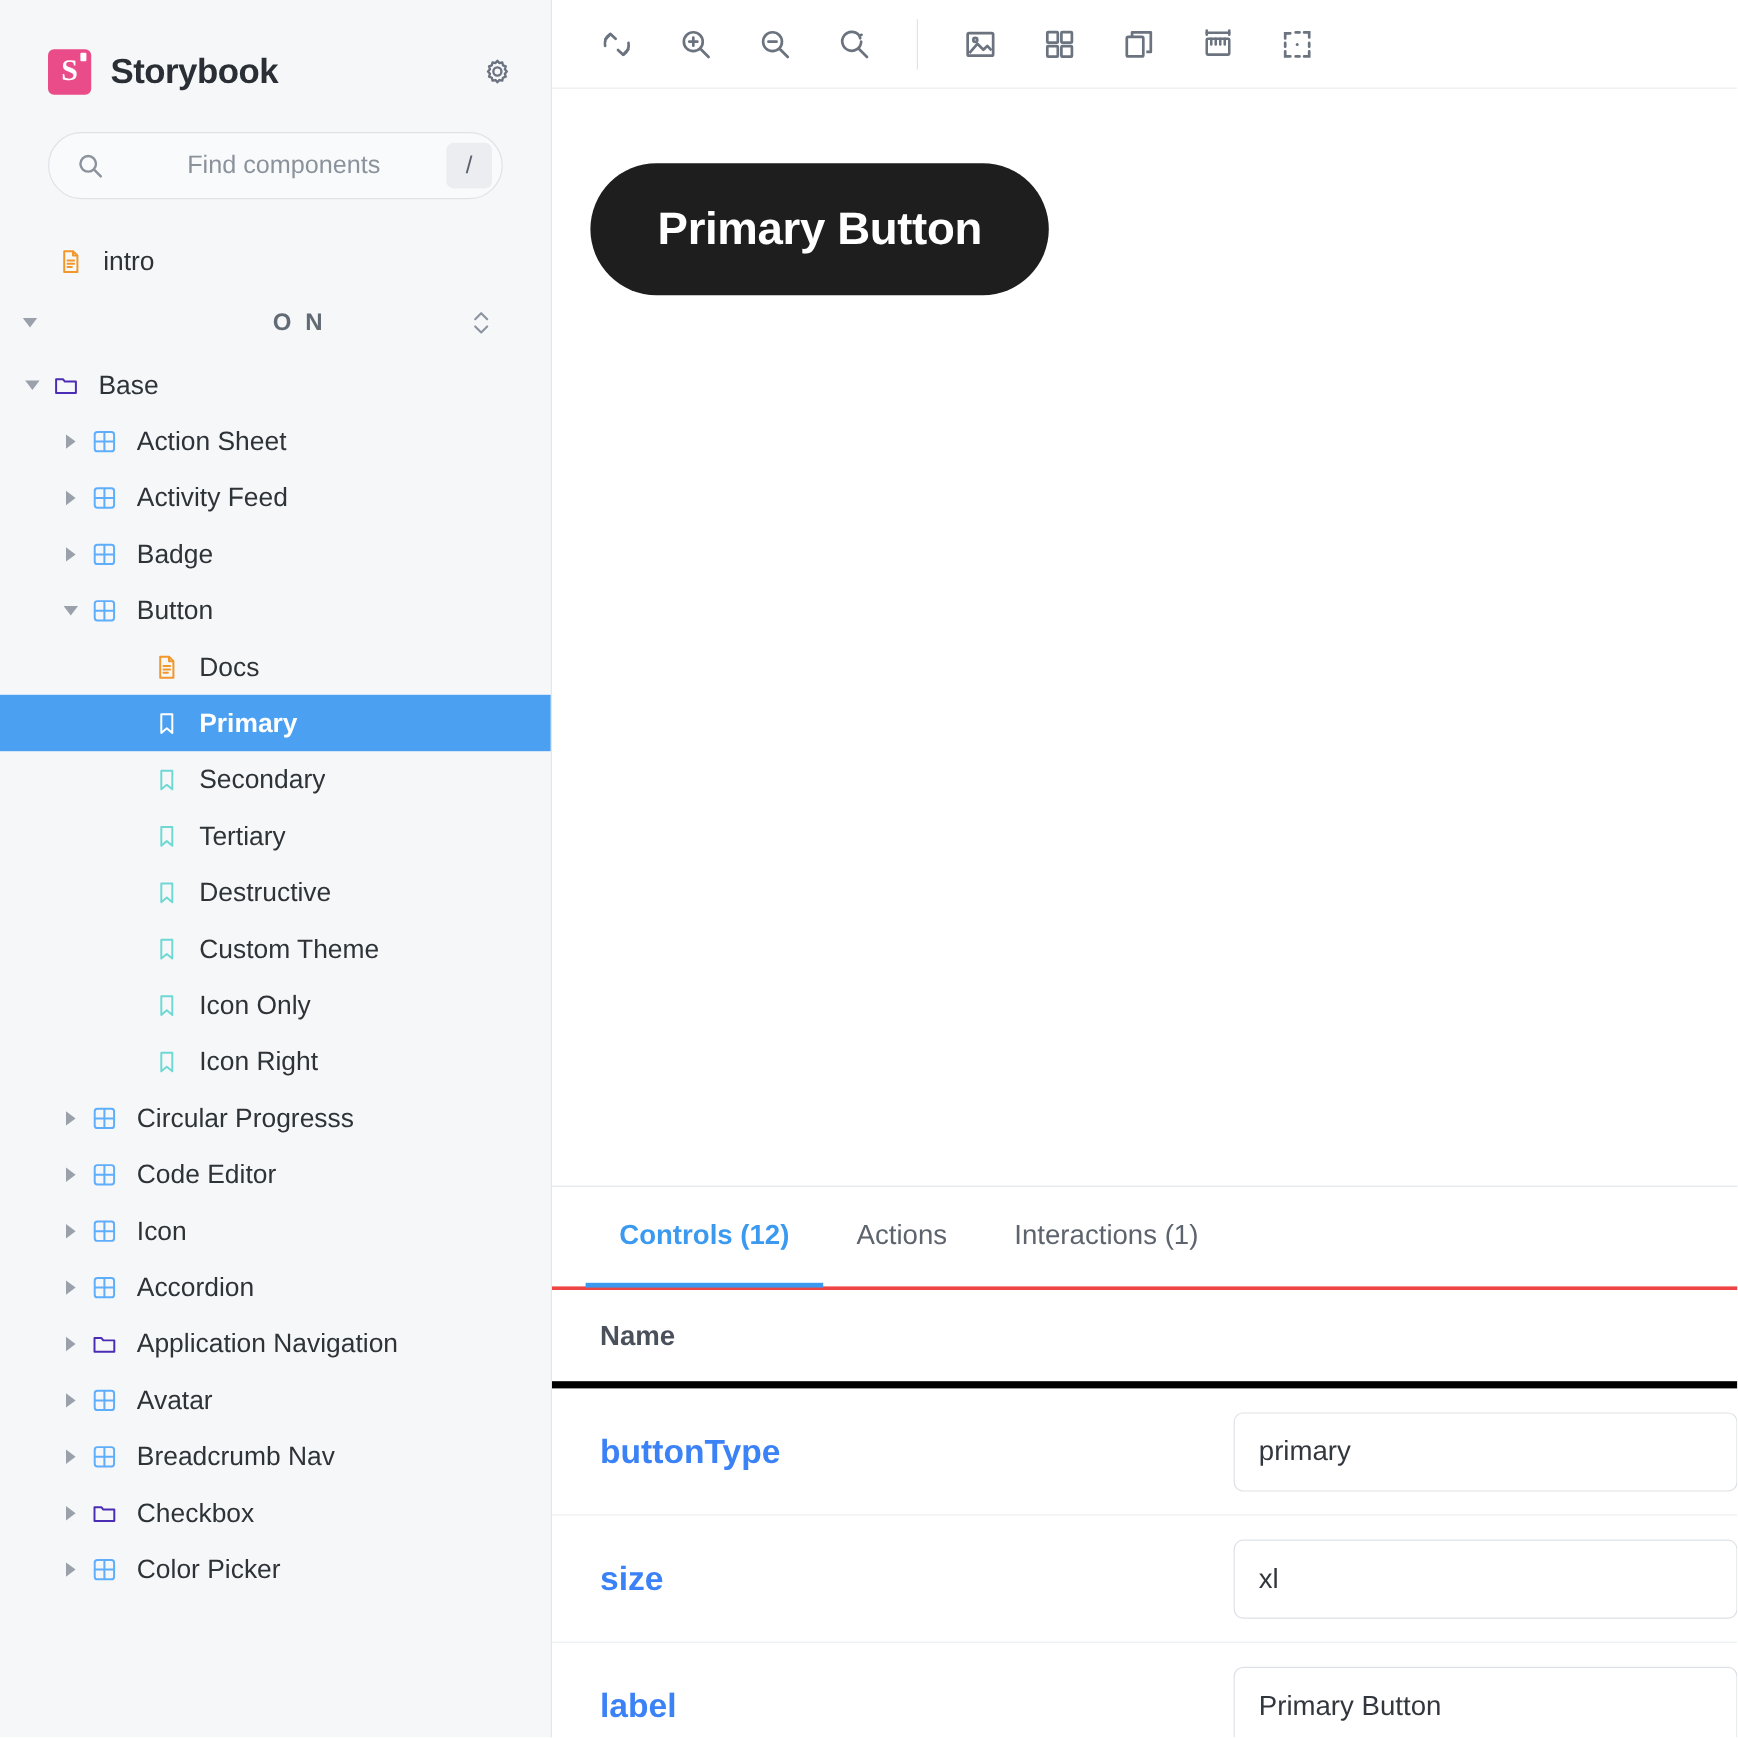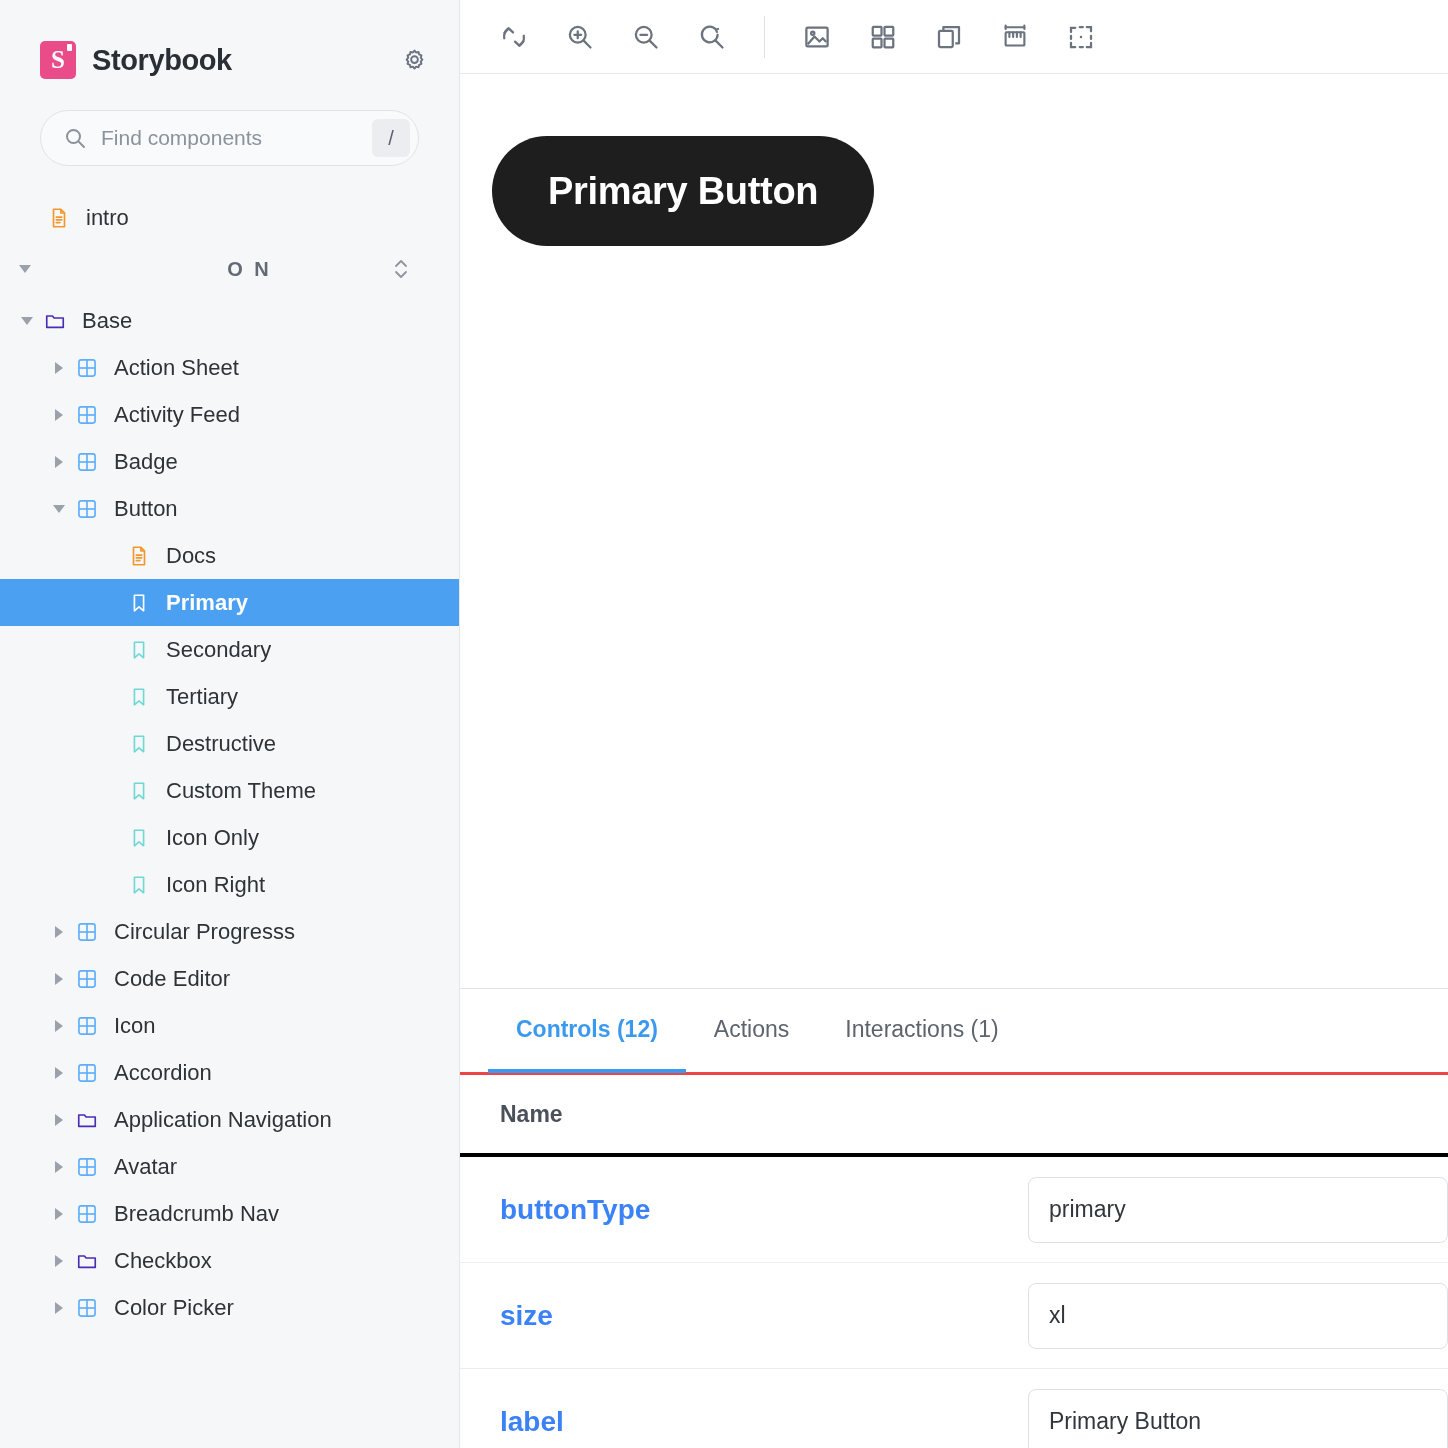--- a/index.html
+++ b/index.html
@@ -59,20 +59,21 @@
     border: 1px solid #dfe3e8;
     border-radius: 28px;
     background: #f9fafb;
     padding: 0 10px 0 22px;
   }
   .search-box .s-icon { width: 24px; height: 24px; flex: none; margin-right: 14px; }
   .search-input {
     flex: 1; border: none; outline: none; background: transparent;
     font-family: inherit; font-size: 21px; color: #8b5cf6;
     height: 100%;
+    text-align: center;
   }
   .search-input::placeholder { color: #8a929c; }
   .slash-key {
     width: 38px; height: 38px; border-radius: 6px; background: #ecedf0;
     display: flex; align-items: center; justify-content: center;
     font-size: 20px; color: #5a6270; flex: none;
   }
 
   
   .tree { margin-top: 28px; flex: 1; overflow: hidden; }
@@ -168,21 +169,21 @@
     padding: 0 28px;
     font-size: 23px; color: #5d646e; cursor: pointer;
     border-bottom: 4px solid transparent;
     margin-bottom: -1px;
   }
   .tab.active { color: #3b9af0; font-weight: 600; border-bottom-color: #3b9af0; }
 
   .ctrl-table { flex: 1; overflow: hidden; }
   .ctrl-head {
     display: flex; align-items: center; height: 82px;
-    border-bottom: 4px solid #000000;
+    border-bottom: 6px solid #000000;
     font-size: 23px; font-weight: 700; color: #4a515b;
   }
   .ctrl-head .c-name { width: 645px; padding-left: 40px; }
   .ctrl-head .c-ctrl { flex: 1; }
   .ctrl-row {
     display: flex; align-items: center; height: 106px;
     border-bottom: 1px solid #eceff2;
   }
   .ctrl-row .c-name {
     width: 645px; padding-left: 40px;

